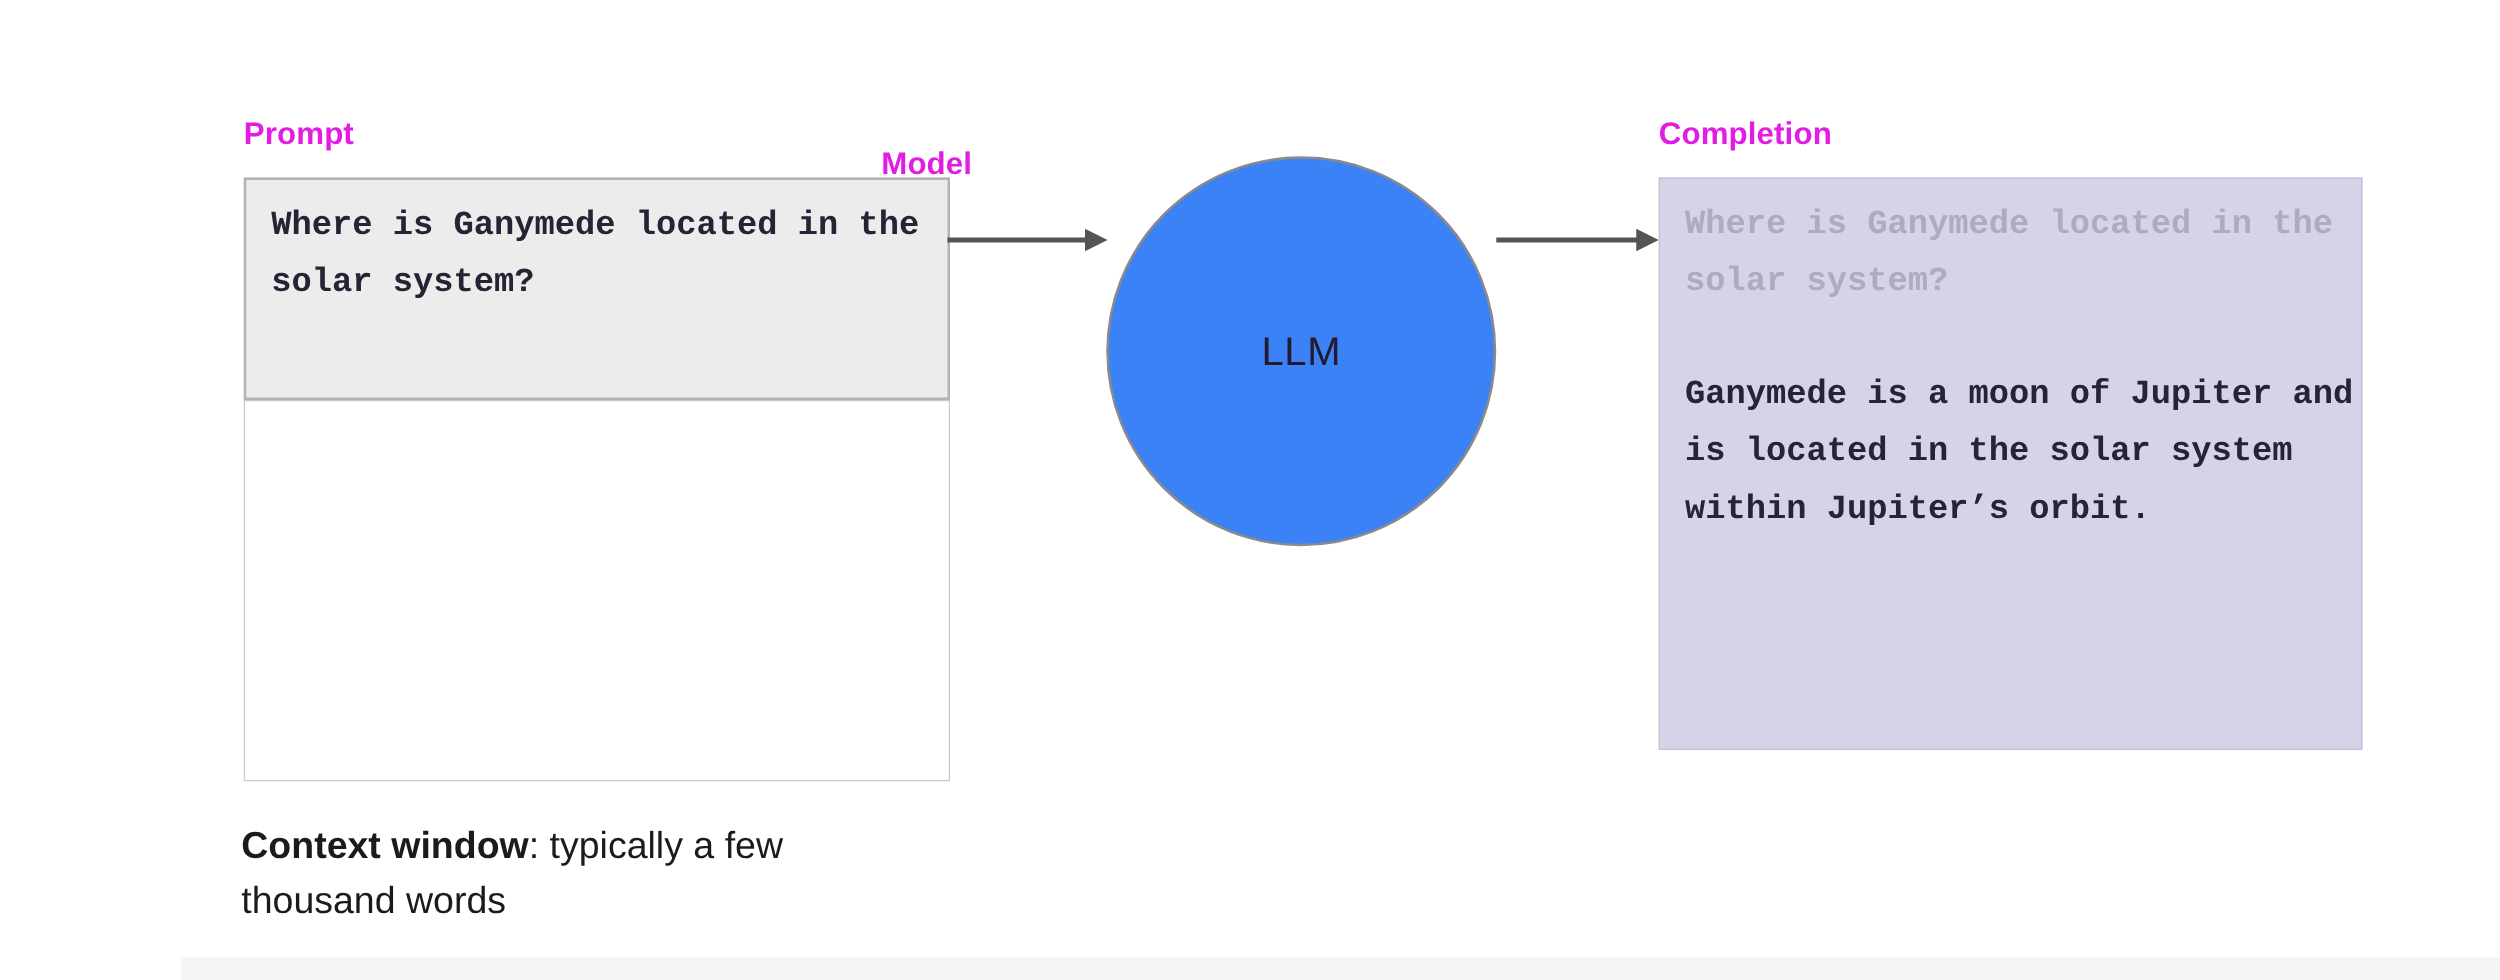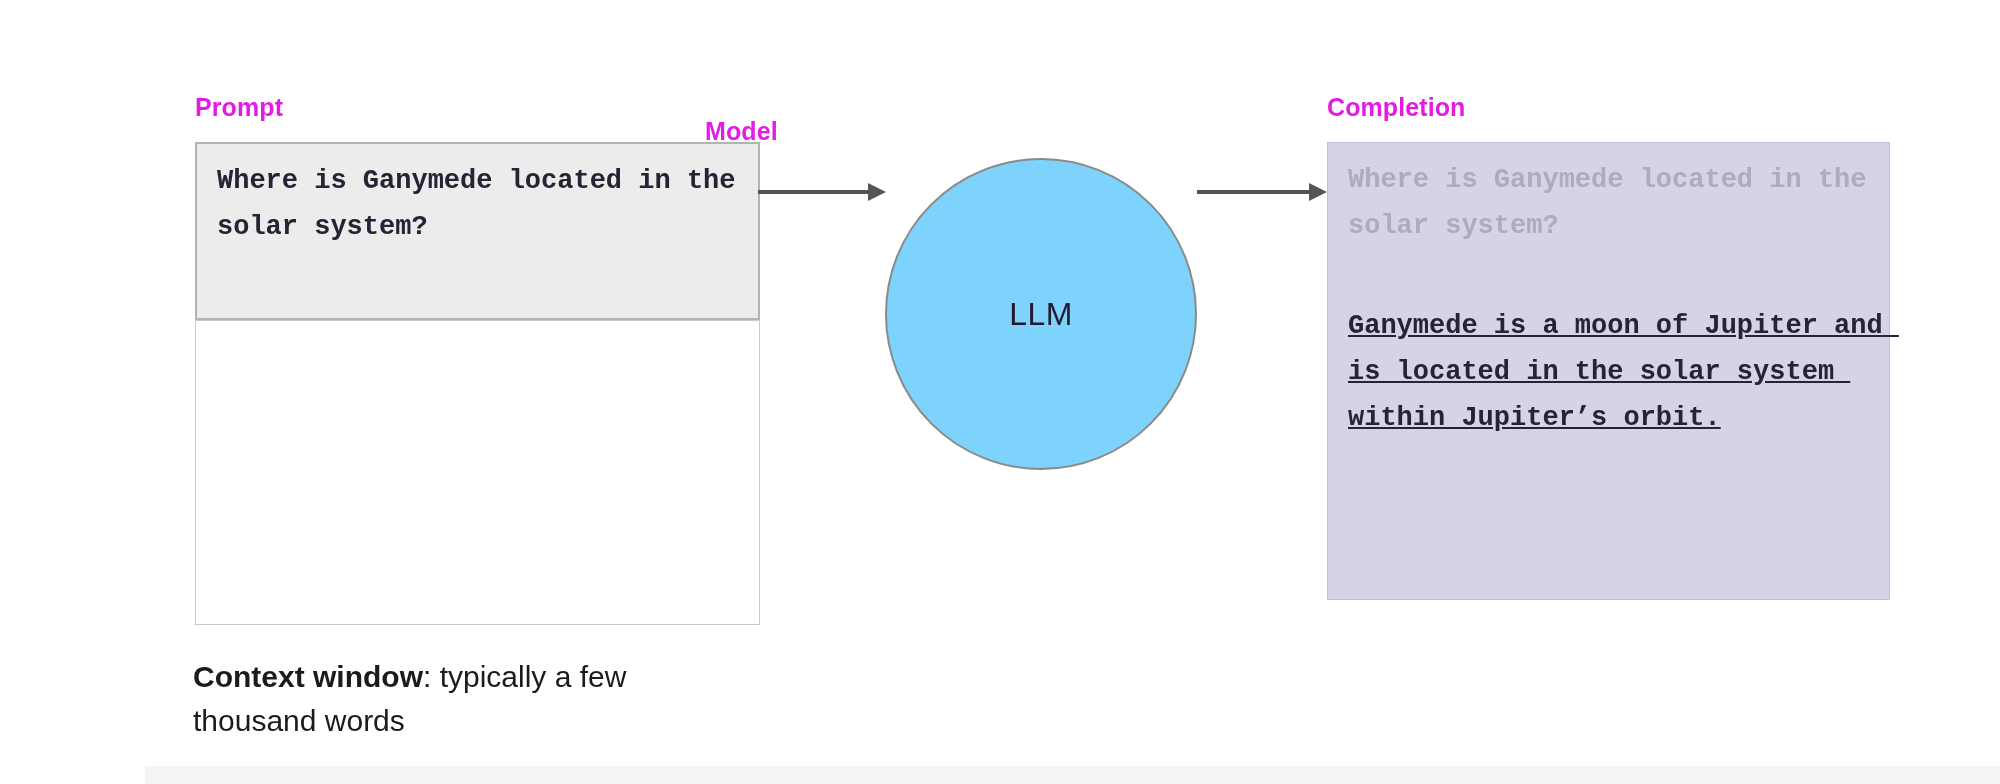--- a/index.html
+++ b/index.html
@@ -99,26 +99,26 @@
   #arrow-prompt-to-model .head  { left: 110px; }
 
   #arrow-model-to-completion { left: 1197px; top: 182px; width: 130px; }
   #arrow-model-to-completion .shaft { width: 114px; }
   #arrow-model-to-completion .head  { left: 112px; }
 
   
   #model-circle {
     position: absolute;
     left: 885px;
-    top: 158px;
+    top: 125px;
     width: 312px;
     height: 312px;
     box-sizing: border-box;
     border-radius: 50%;
-    background: #7dd3fc;
+    background: #3b82f6;
     border: 2px solid #8a8a8a;
     display: flex;
     align-items: center;
     justify-content: center;
   }
   #model-circle-label {
     font-family: "Liberation Sans", sans-serif;
     font-size: 32px;
     color: #231a30;
     letter-spacing: 0.5px;
@@ -143,23 +143,22 @@
     font-weight: bold;
     font-size: 27px;
     line-height: 46px;
     white-space: pre-wrap;
   }
   #completion-echo {
     top: 14px;
     color: #b0aabd;
   }
   #completion-response {
-    top: 160px;
+    top: 150px;
     color: #262335;
-    text-decoration: underline;
   }
 
   
   #caption {
     position: absolute;
     left: 193px;
     top: 655px;
     width: 560px;
     font-family: "Liberation Sans", sans-serif;
     font-size: 30px;

